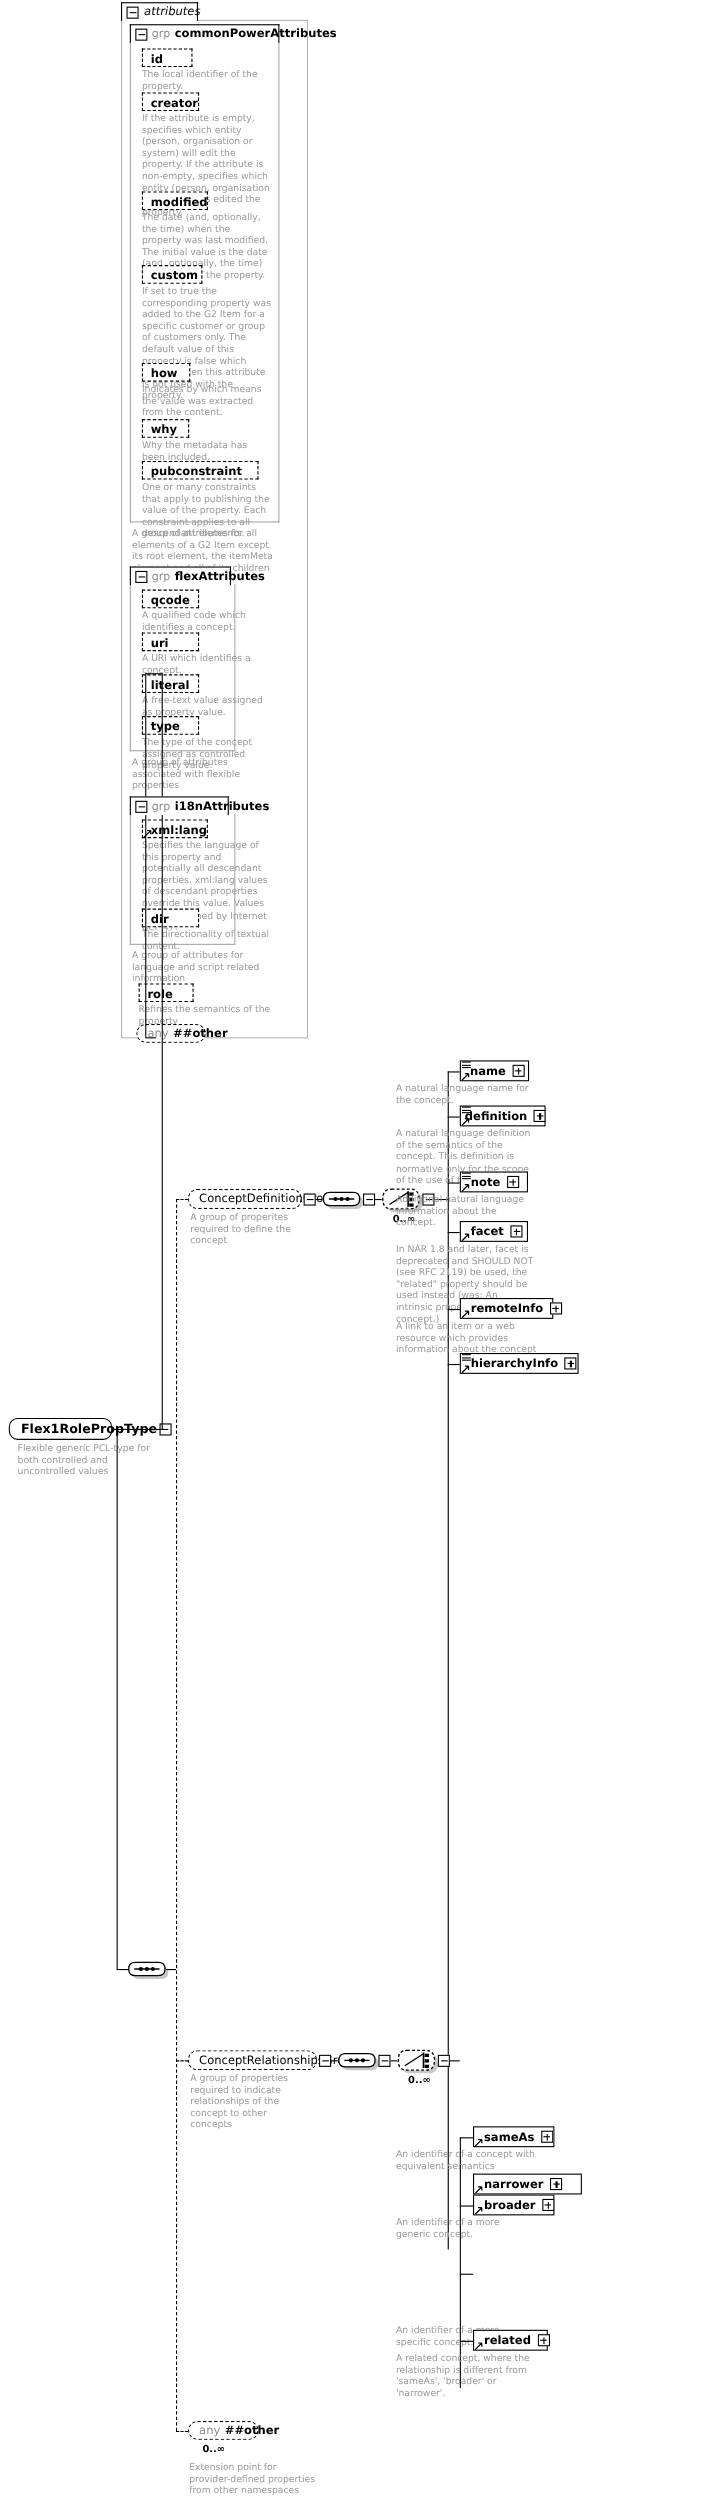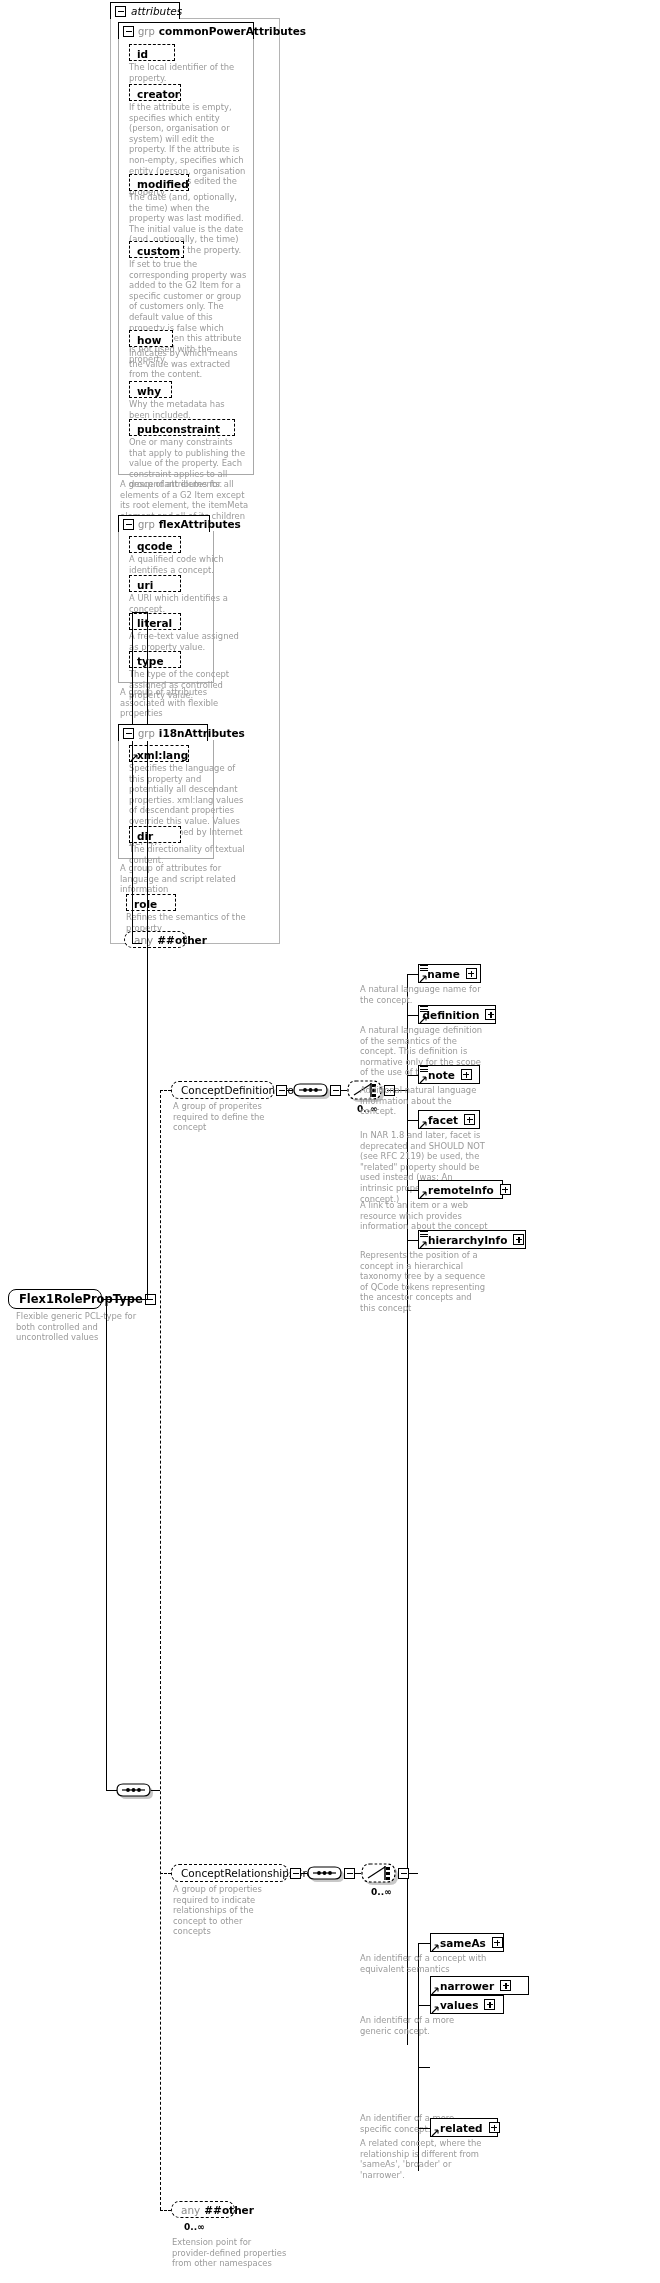--- a/index.html
+++ b/index.html
@@ -514,21 +514,20 @@
         <i></i>
       </span>
     <span class="arrowglyph">
       <svg width="9" height="9" viewBox="0 0 9 9">
           <path d="M1 8 L7 2 M7 2 L3.6 2 M7 2 L7 5.4" stroke="#000" stroke-width="1.1" fill="none"></path>
         </svg>
     </span>
     <span class="lbl">hierarchyInfo</span>
     <span class="expander plus"></span>
   </div>
-  <div class="doc" style="left:360px; top:1250px; width:128px;">Represents the position of a concept in a hierarchical taxonomy tree by a sequence of QCode tokens representing the ancestor concepts and this concept</div>
 
   <div class="dln dlnh" style="left:160px; top:1873px; width:11px;"></div>
   <div class="grprefbox" style="left:171px; top:1864px; width:117px;">
     <span>ConceptRelationshipsGroup</span>
   </div>
   <div class="doc" style="left:173px; top:1884px; width:108px;">A group of properties required to indicate relationships of the concept to other concepts</div>
   <div class="abs" style="left:290px; top:1868px;">
     <span class="minusbtn" style="display:block;"></span>
   </div>
   <div class="ln lnh" style="left:301px; top:1873px; width:6px;"></div>
@@ -579,21 +578,21 @@
   </div>
   <div class="doc" style="left:360px; top:1953px; width:128px; left:360px;">An identifier of a concept with equivalent semantics</div>
 
   <div class="ln lnh" style="left:418px; top:2005px; width:12px;"></div>
   <div class="elembox" style="left:430px; top:1995px; width:74px;">
     <span class="arrowglyph">
       <svg width="9" height="9" viewBox="0 0 9 9">
           <path d="M1 8 L7 2 M7 2 L3.6 2 M7 2 L7 5.4" stroke="#000" stroke-width="1.1" fill="none"></path>
         </svg>
     </span>
-    <span class="lbl">values</span>
+    <span class="lbl">broader</span>
     <span class="expander plus"></span>
   </div>
   <div class="doc" style="left:360px; top:2015px; width:128px;">An identifier of a more generic concept.</div>
 
   <div class="ln lnh" style="left:418px; top:2067px; width:12px;"></div>
   <div class="elembox" style="left:430px; top:1943px; width:99px;margin-top:33px;">
     <span class="arrowglyph">
       <svg width="9" height="9" viewBox="0 0 9 9">
           <path d="M1 8 L7 2 M7 2 L3.6 2 M7 2 L7 5.4" stroke="#000" stroke-width="1.1" fill="none"></path>
         </svg>

